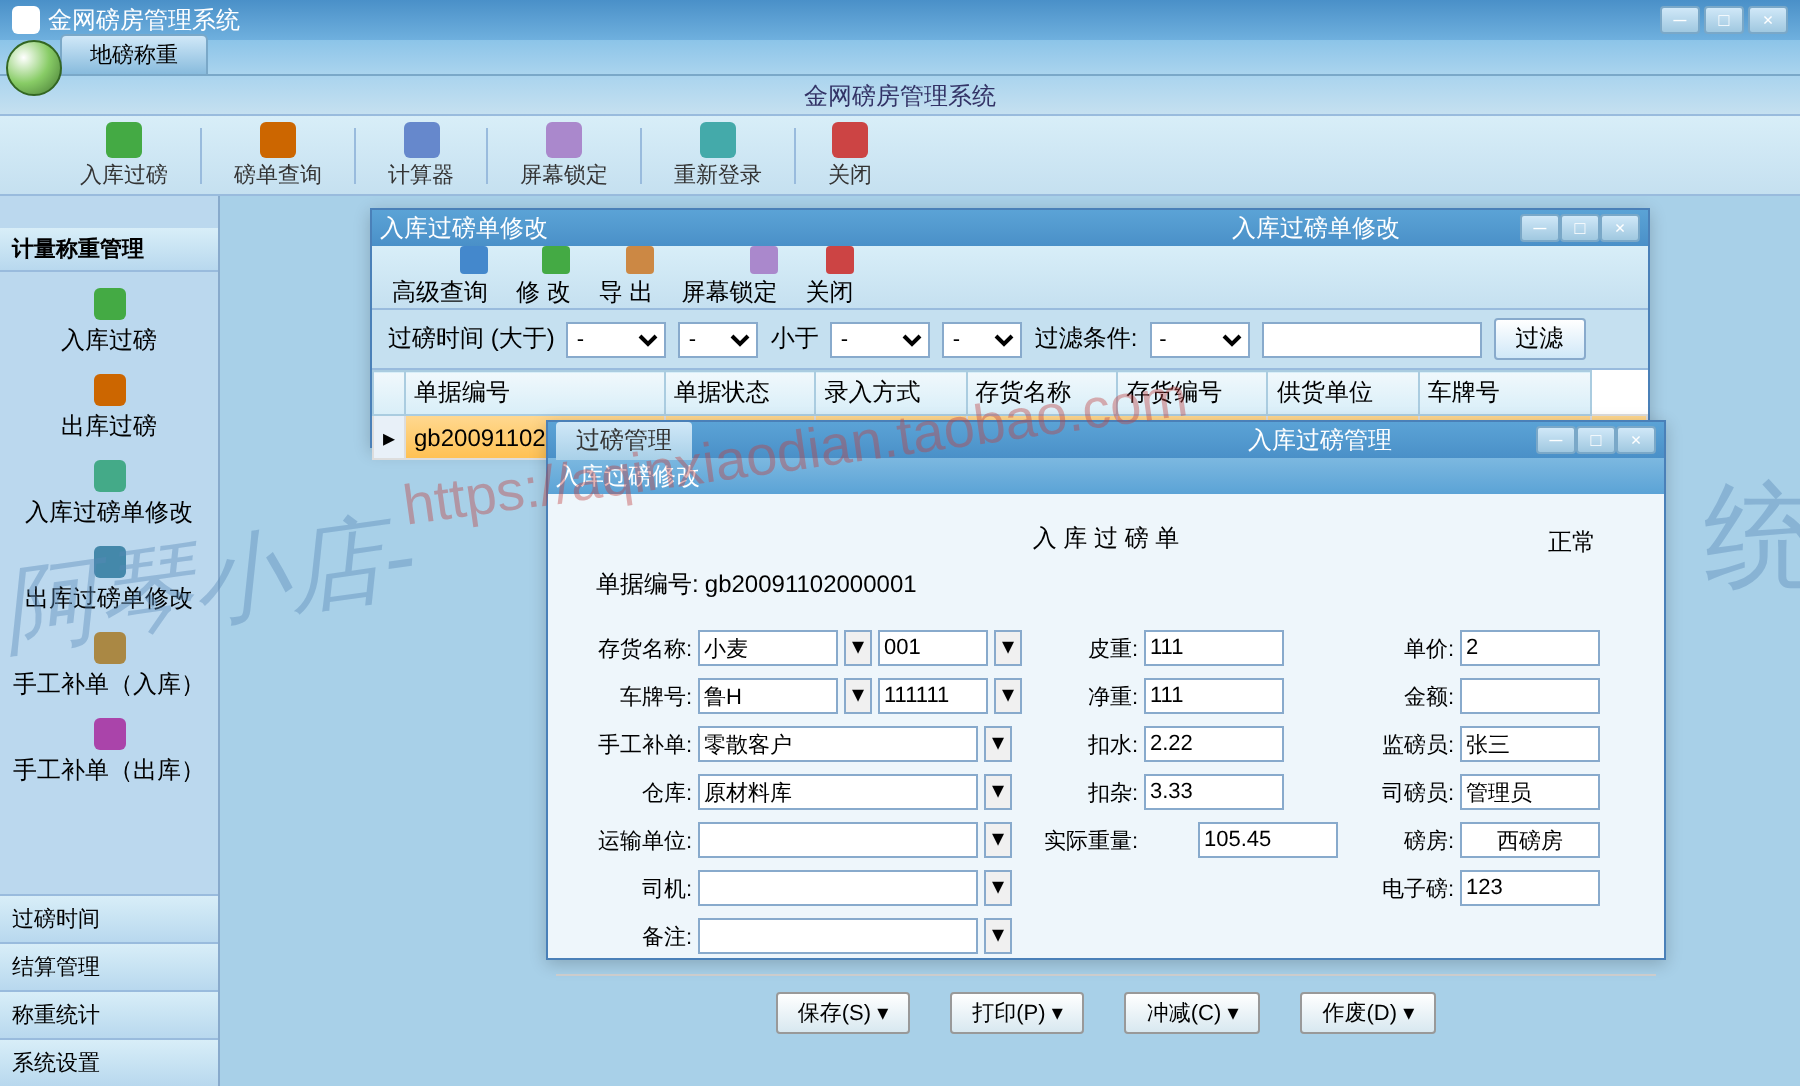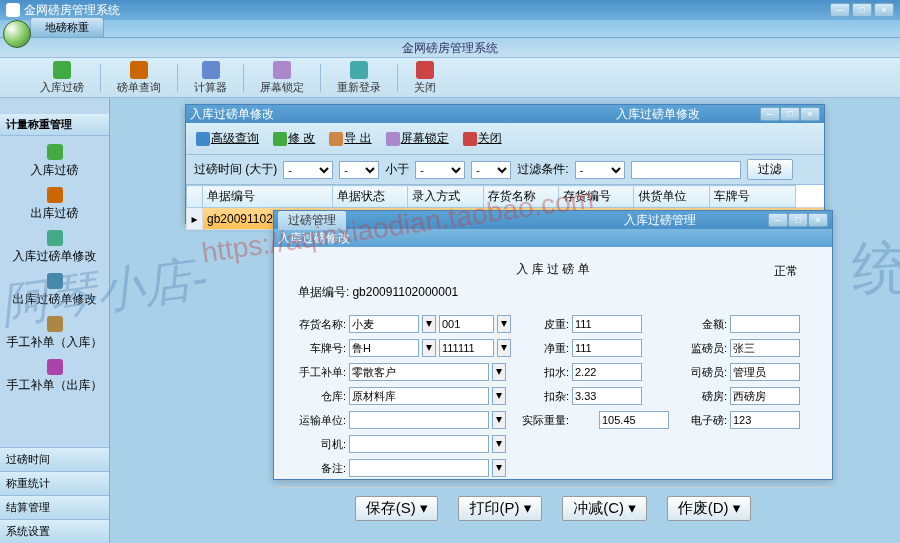--- a/index.html
+++ b/index.html
@@ -32,21 +32,21 @@
 .side-bottom-btn { background: linear-gradient(180deg, #d8eef8, #b8d8ee); padding: 4px 6px; border-top: 1px solid #99bbdd; cursor: pointer; font-size: 11px; }
 
 .workspace { flex: 1; position: relative; background: #a8d0e8; }
 
 .inner-window { position: absolute; background: #eef6fb; border: 1px solid #4a80b8; box-shadow: 0 2px 8px rgba(0,0,0,0.2); }
 .inner-titlebar { height: 18px; background: linear-gradient(180deg, #5ba3d6, #4a90c8); display: flex; align-items: center; padding: 0 4px; color: #fff; font-size: 11px; }
 .inner-titlebar .spacer { margin-left: auto; }
 .inner-content { padding: 4px; background: #eef6fb; }
 
 .sub-toolbar { height: 32px; background: linear-gradient(180deg, #d8eef8, #c5e0f0); display: flex; align-items: center; gap: 14px; padding: 0 10px; border-bottom: 1px solid #99bbdd; }
-.sub-tb-item { display: flex; flex-direction: row; align-items: center; gap: 1px; cursor: pointer; font-size: 10px; text-decoration: underline; }
+.sub-tb-item { display: flex; flex-direction: column; align-items: flex-end; gap: 1px; cursor: pointer; font-size: 10px; }
 .sub-tb-icon { width: 14px; height: 14px; border-radius: 2px; }
 
 .filter-row { display: flex; align-items: center; gap: 6px; padding: 4px 8px; background: #c5e0f0; font-size: 11px; border-bottom: 1px solid #99bbdd; }
 .filter-row select, .filter-row input { height: 18px; font-size: 11px; border: 1px solid #88aacc; background: #fff; }
 .filter-btn { padding: 1px 10px; background: linear-gradient(180deg, #fff, #d0e8f8); border: 1px solid #88aacc; border-radius: 2px; cursor: pointer; }
 
 .data-table { width: 100%; border-collapse: collapse; background: #fff; font-size: 11px; }
 .data-table th { background: linear-gradient(180deg, #f0f8fc, #d8eef8); border: 1px solid #aacce0; padding: 2px 4px; font-weight: normal; text-align: left; }
 .data-table td { border: 1px solid #ddd; padding: 2px 4px; }
 .data-table tr.selected { background: linear-gradient(180deg, #ffd890, #ffc050); }
@@ -56,21 +56,21 @@
 .form-col { display: flex; flex-direction: column; gap: 6px; }
 .form-row { display: flex; align-items: center; gap: 3px; }
 .form-row label { width: 48px; text-align: right; font-size: 11px; }
 .form-row input, .form-row select { height: 18px; font-size: 11px; border: 1px solid #88aacc; padding: 0 2px; background: #fff; }
 
 .form-title { text-align: center; font-size: 18px; padding: 6px 0; font-family: "KaiTi", serif; position: relative; }
 .form-subtitle { position: absolute; right: 30px; top: 12px; font-size: 12px; font-family: "SimSun"; }
 .form-code { padding: 0 20px 4px; font-size: 11px; }
 
 .form-buttons { display: flex; justify-content: center; gap: 20px; padding: 8px 0; border-top: 1px solid #ccc; }
-.form-btn { padding: 2px 10px; background: linear-gradient(180deg, #fff, #d8e8f0); border: 1px solid #999; border-radius: 2px; cursor: pointer; font-size: 15px; }
+.form-btn { padding: 2px 10px; background: linear-gradient(180deg, #fff, #d8e8f0); border: 1px solid #999; border-radius: 2px; cursor: pointer; font-size: 11px; }
 
 .watermark { position: absolute; pointer-events: none; z-index: 100; opacity: 0.4; }
 .wm1 { left: 0; top: 260px; font-size: 48px; color: #5a8ab8; font-style: italic; transform: rotate(-8deg); }
 .wm2 { left: 200px; top: 210px; font-size: 28px; color: #c04040; transform: rotate(-8deg); }
 .wm3 { right: -10px; top: 230px; font-size: 58px; color: #5a8ab8; }
 
 .divider { width: 1px; height: 28px; background: #99bbdd; }
 </style>
 </head>
 <body>
@@ -149,22 +149,22 @@
           <div class="side-icon" style="background:#aa8844"></div>
           <span>手工补单（入库）</span>
         </div>
         <div class="side-item">
           <div class="side-icon" style="background:#aa44aa"></div>
           <span>手工补单（出库）</span>
         </div>
       </div>
     <div class="side-bottom">
         <div class="side-bottom-btn">过磅时间</div>
+        <div class="side-bottom-btn">结算管理</div>
         <div class="side-bottom-btn">称重统计</div>
-        <div class="side-bottom-btn">结算管理</div>
         <div class="side-bottom-btn">系统设置</div>
       </div>
   </div>
 
   <div class="workspace">
 
     <div class="inner-window" style="left:75px; top:6px; width:640px; height:120px;">
       <div class="inner-titlebar">
         <span>入库过磅单修改</span>
         <span class="spacer"></span>
@@ -315,34 +315,38 @@
                 <label>扣杂:</label>
                 <input value="3.33" style="width: 70px;">
               </div>
               <div class="form-row">
                 <label>实际重量:</label>
                 <input value="105.45" style="width: 70px; margin-left: 27px;">
               </div>
             </div>
           <div class="form-col">
               <div class="form-row">
+                <label>单价:</label>
+                <input value="2" style="width: 70px;">
+              </div>
+              <div class="form-row">
                 <label>金额:</label>
                 <input value="" style="width: 70px;">
               </div>
               <div class="form-row">
                 <label>监磅员:</label>
                 <input value="张三" style="width: 70px;">
               </div>
               <div class="form-row">
                 <label>司磅员:</label>
                 <input value="管理员" style="width: 70px;">
               </div>
               <div class="form-row">
                 <label>磅房:</label>
-                <input value="西磅房" style="width: 70px;">
+                <input value="西磅房" style="width: 70px; text-align: center;">
               </div>
               <div class="form-row">
                 <label>电子磅:</label>
                 <input value="123" style="width: 70px;">
               </div>
             </div>
         </div>
         <div class="form-buttons">
             <button class="form-btn">保存(S) ▾</button>
             <button class="form-btn">打印(P) ▾</button>

